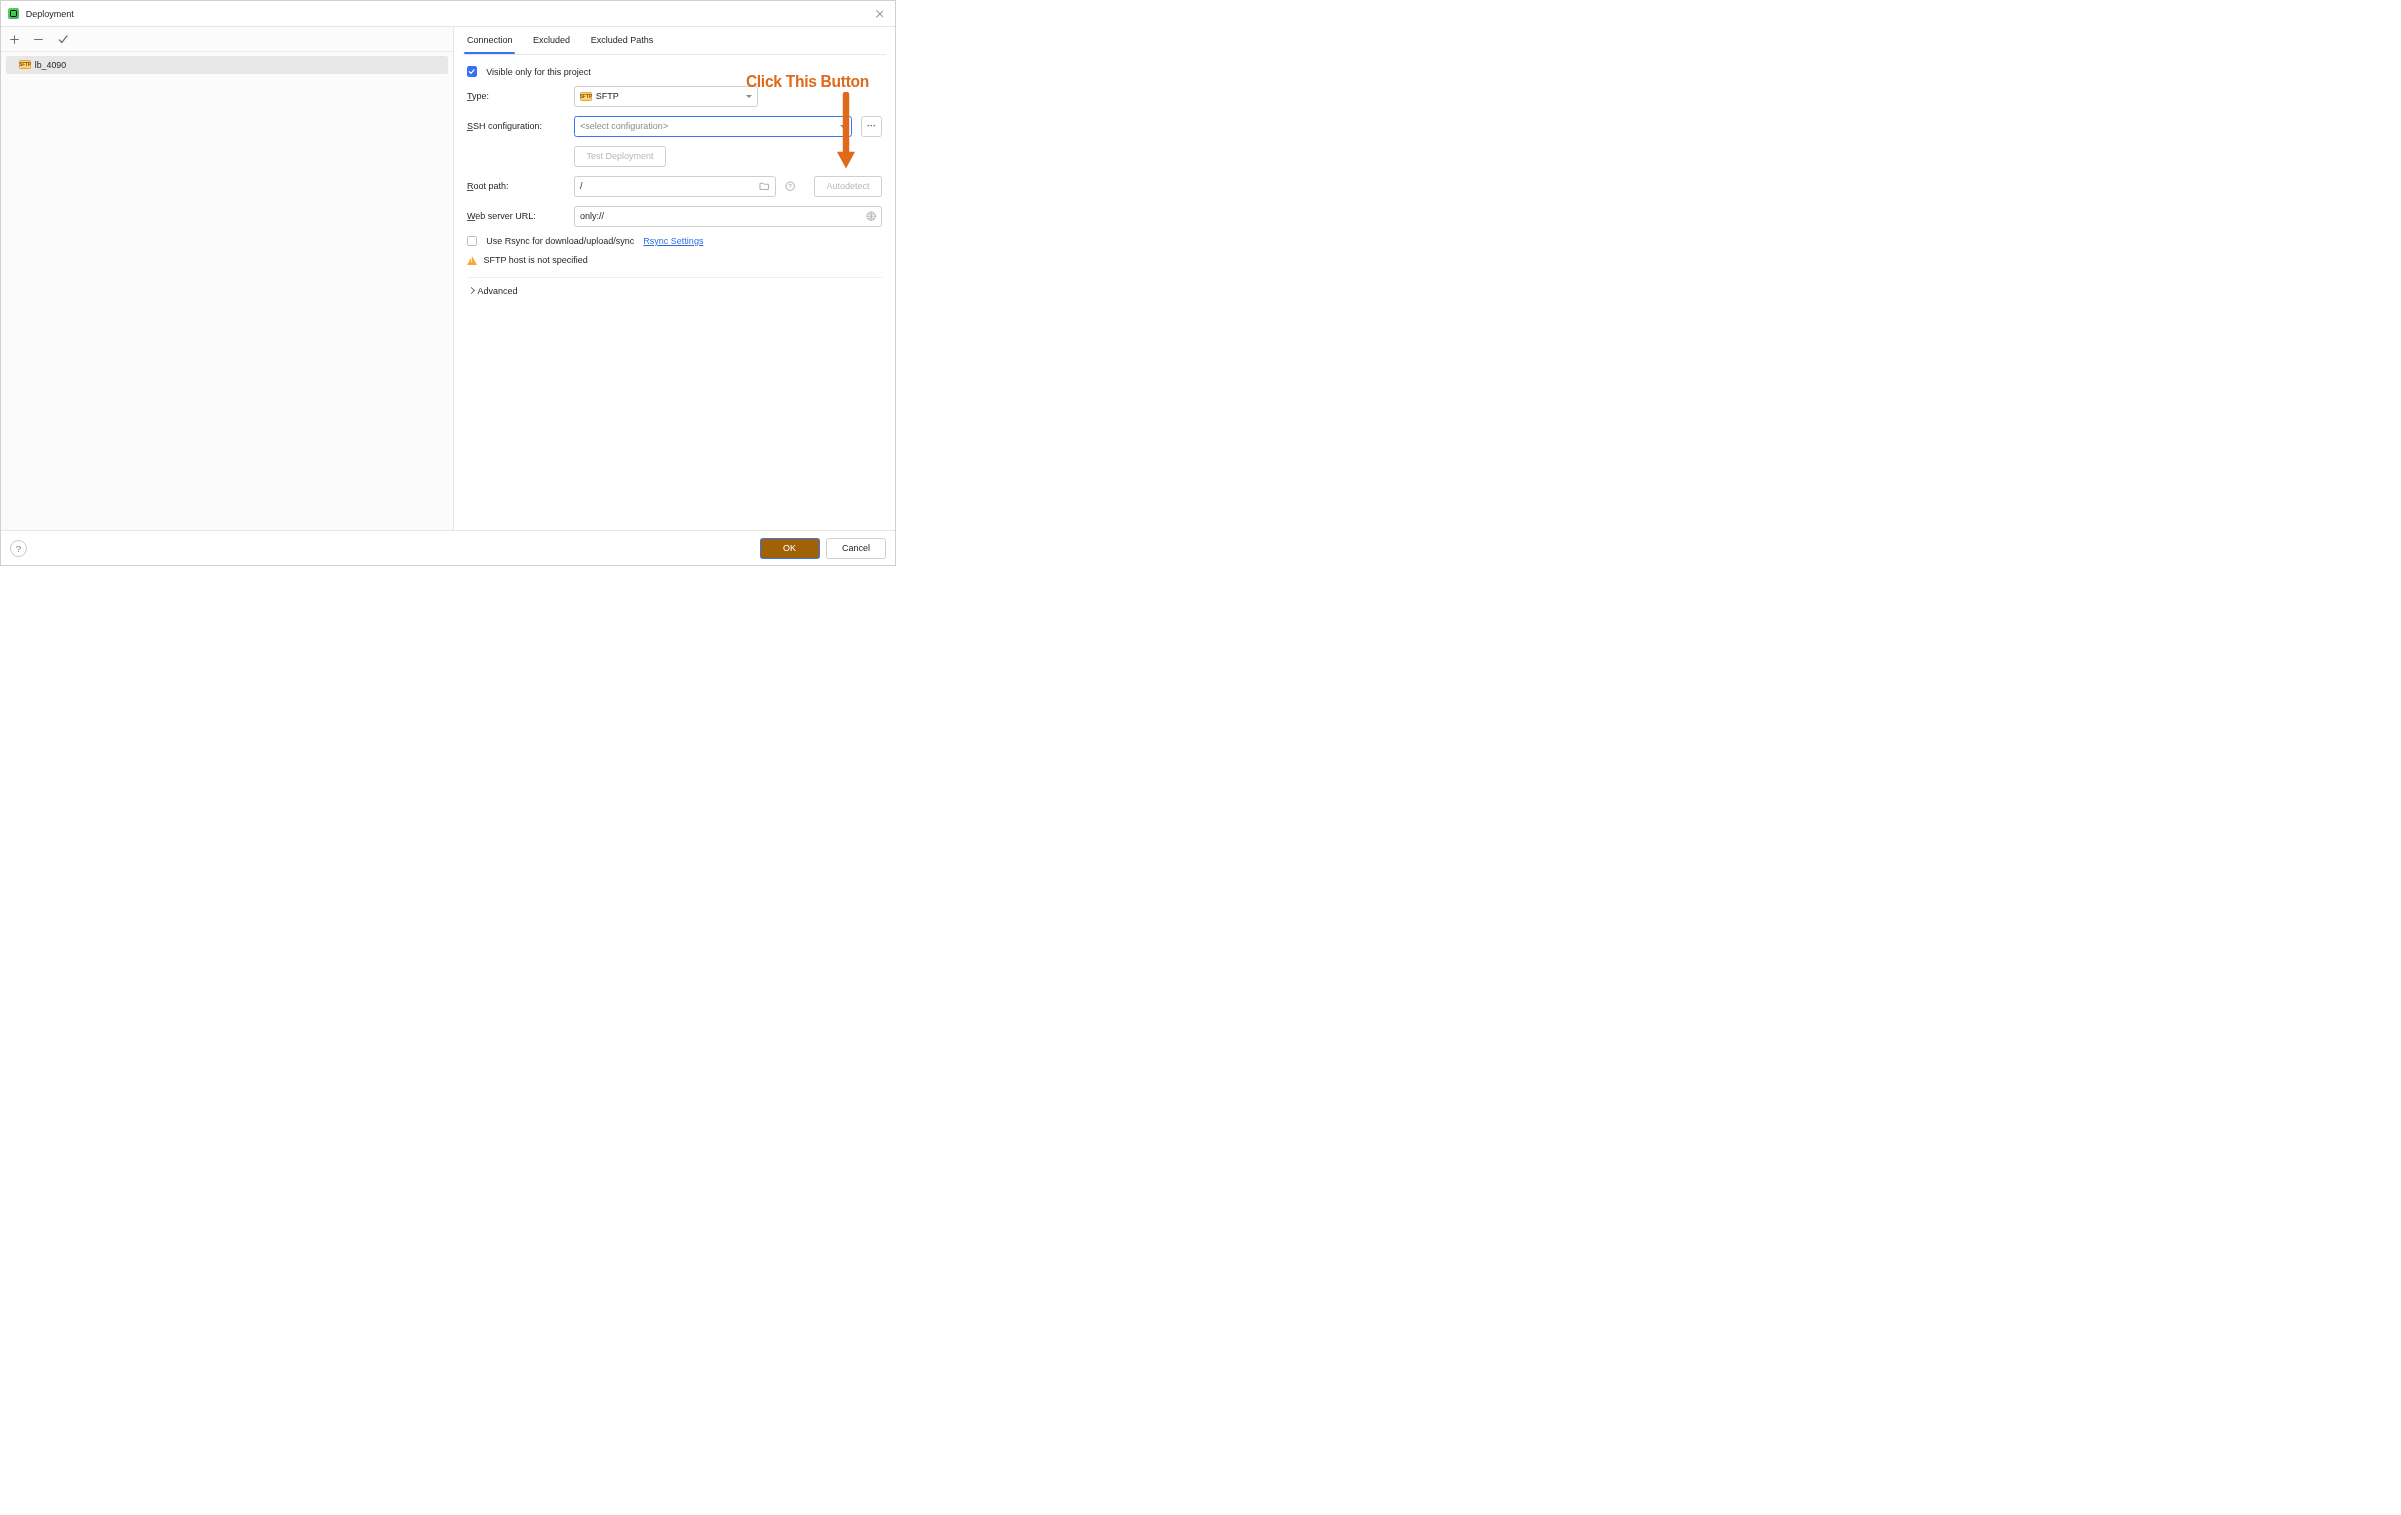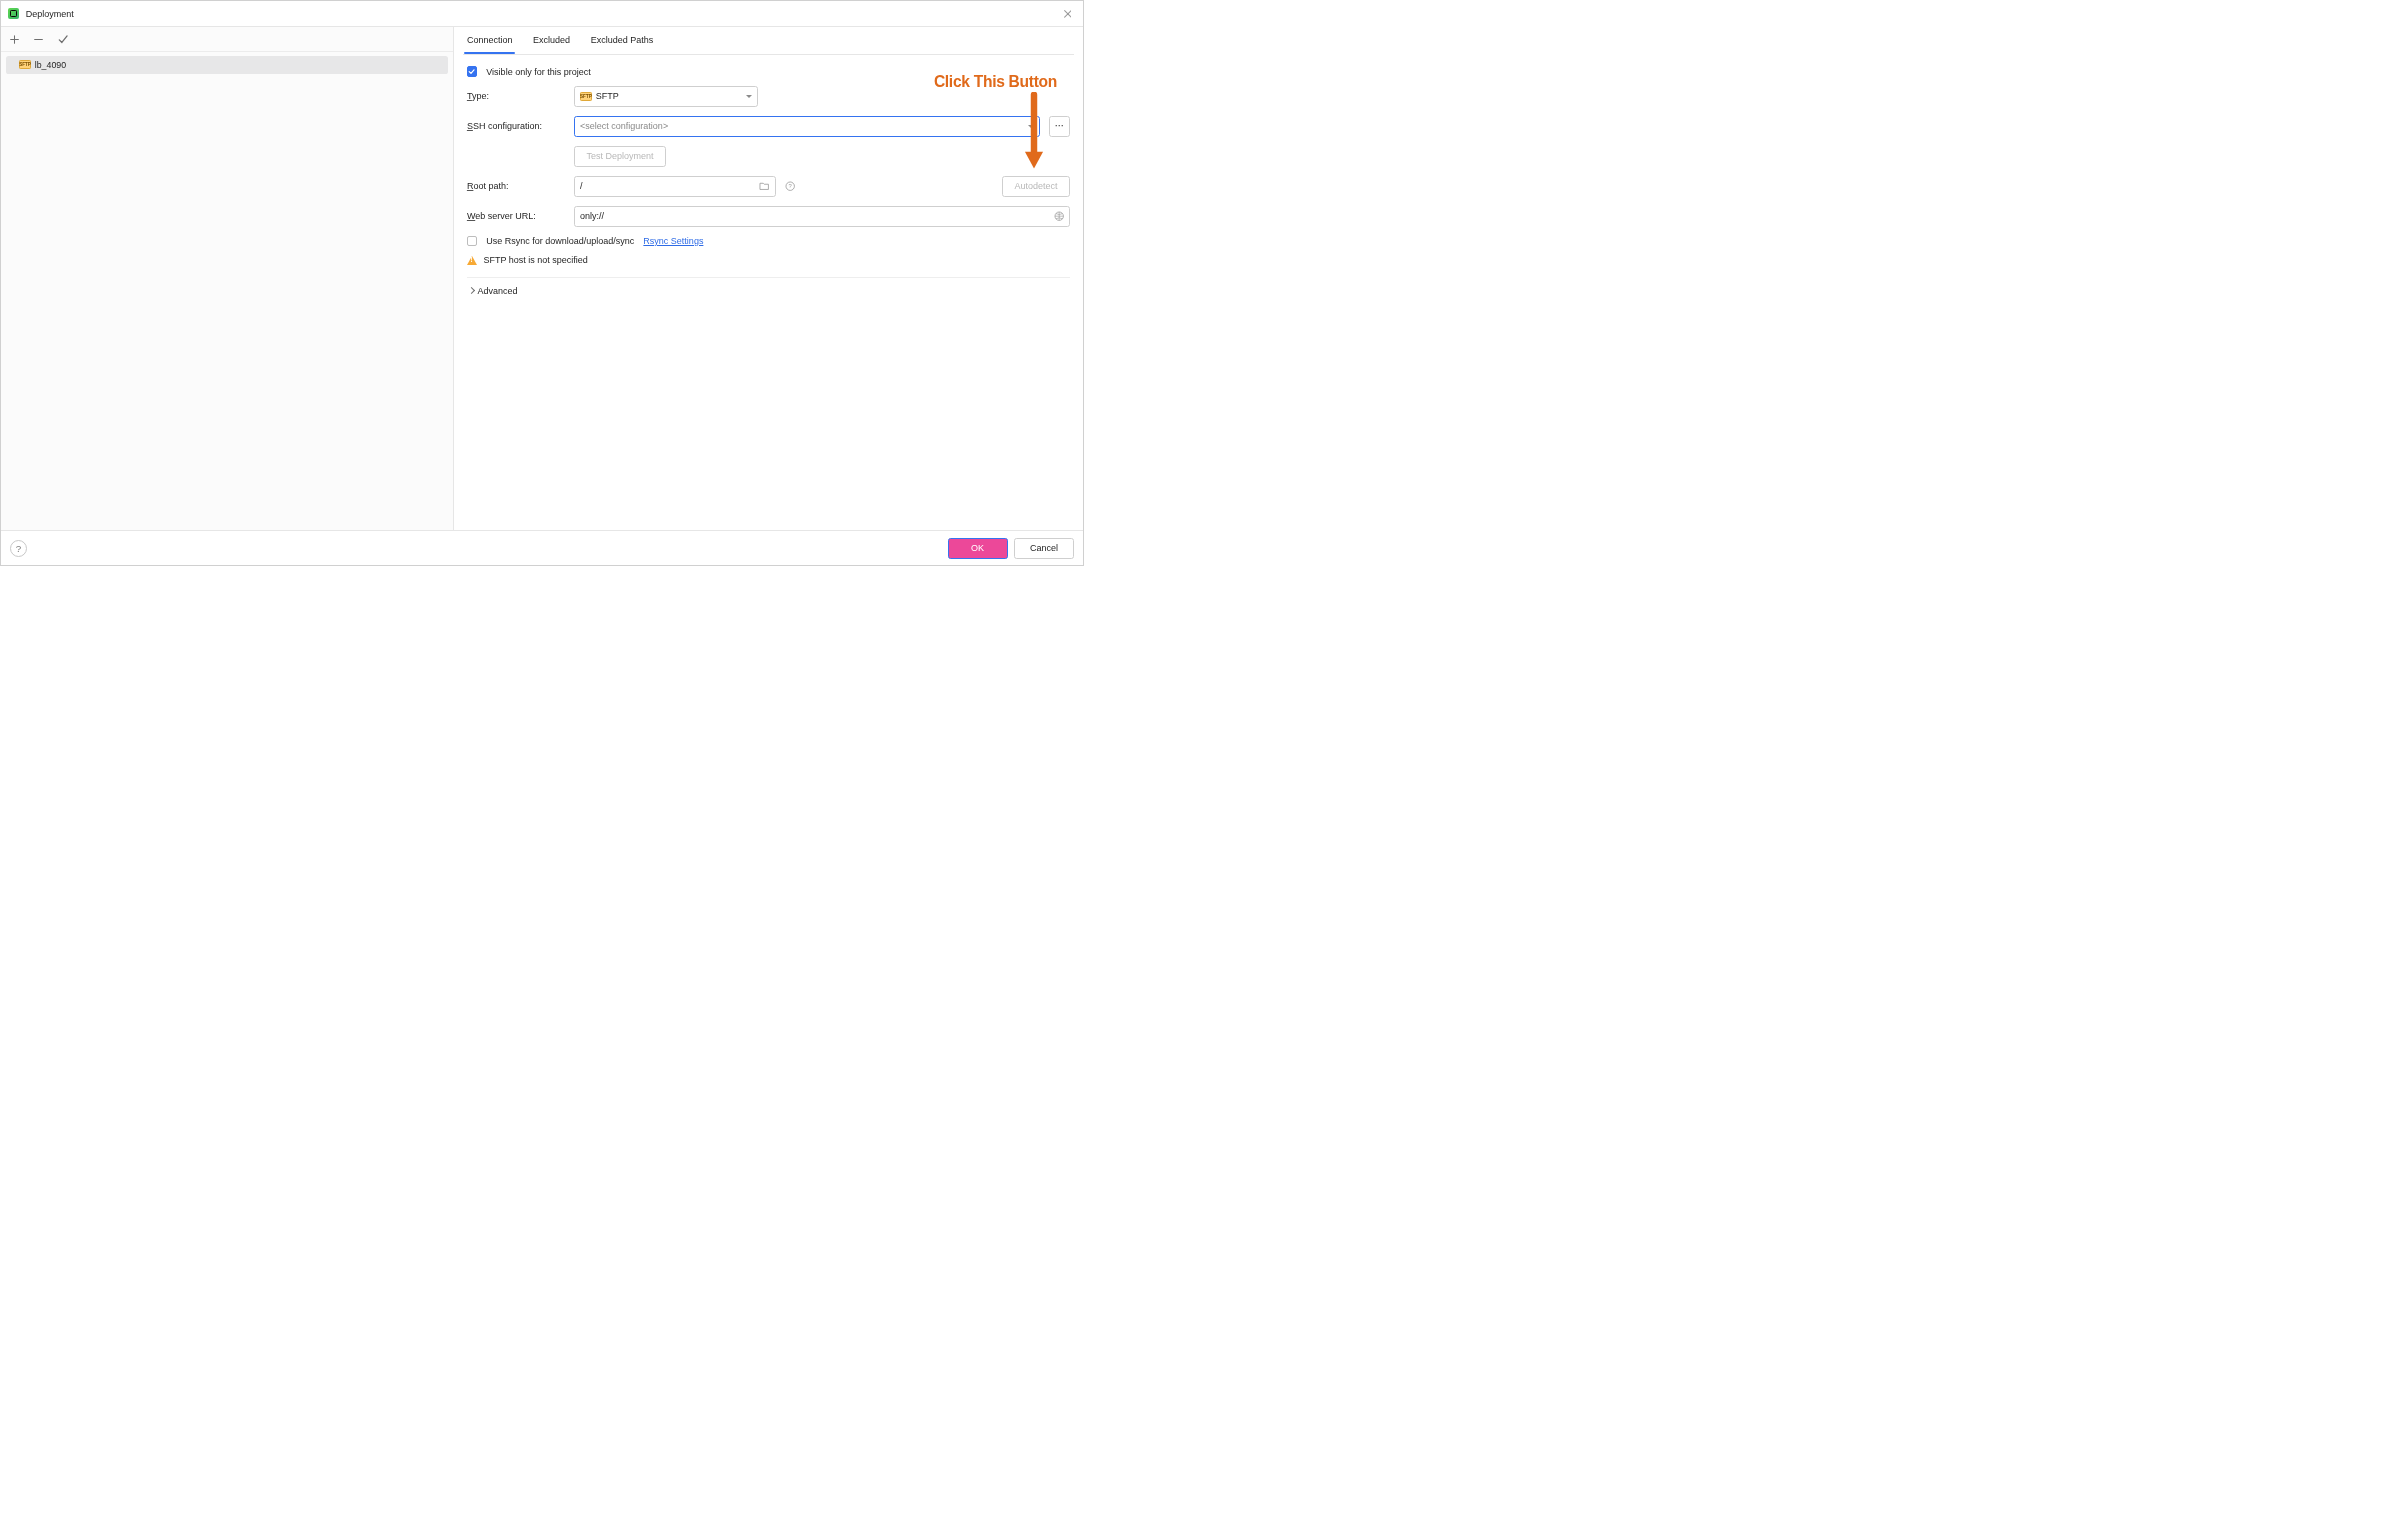--- a/index.html
+++ b/index.html
@@ -1,17 +1,17 @@
 <!DOCTYPE html>
 <html><head>
 <meta charset="utf-8">
 <style>
   * { box-sizing: border-box; }
   html, body { margin:0; padding:0; width:100%; height:100%; font-family: -apple-system, "Segoe UI", Arial, sans-serif; font-size:8.8px; color:#1e1e1e; background:#fff; }
-  .window { width:1084px; height:566px; border:0.7px solid #d0d0d0; display:flex; flex-direction:column; background:#fff; }
+  .window { width:896px; height:566px; border:0.7px solid #d0d0d0; display:flex; flex-direction:column; background:#fff; }
   .titlebar { height:26px; border-bottom:0.7px solid #e6e6e6; display:flex; align-items:center; padding:0 6.5px; }
   .titlebar .app-icon { width:11.7px; height:11.7px; background:linear-gradient(135deg,#62d84e 0%, #34b56a 100%); border-radius:2px; position:relative; margin-right:6.5px;}
   .titlebar .app-icon::after{content:"";position:absolute;inset:2px;border:1.3px solid #0a0a0a;border-radius:1.3px;}
   .titlebar .title { font-size:9px; }
   .titlebar .close { margin-left:auto; color:#888; font-size:11.7px; padding:2.6px 5.2px; cursor:pointer;}
   .body { flex:1; display:flex; min-height:0; }
   .left { width:453px; border-right:0.7px solid #e6e6e6; display:flex; flex-direction:column; background:#fbfbfb;}
   .left .toolbar { height:25px; display:flex; align-items:center; gap:11.7px; padding:0 6.5px; border-bottom:0.7px solid #ececec;}
   .tb-btn { width:13px; height:13px; display:flex; align-items:center; justify-content:center; color:#6e6e6e; cursor:pointer;}
   .serverlist { flex:1; padding:3.9px 5.2px; overflow:auto; }
@@ -31,21 +31,21 @@
   select, input[type=text], .fake-select, .fake-input {
     height:21px; border:0.7px solid #cfcfcf; border-radius:2.6px; background:#fff; padding:0 5.2px; font-size:9px; font-family:inherit;
   }
   .fake-select { display:flex; align-items:center; justify-content:space-between; cursor:pointer; }
   .fake-input { display:flex; align-items:center; justify-content:space-between; }
   .type-select { width:184px;}
   .ssh-select { flex:1; border:1.3px solid #3573f0; color:#8a8a8a;}
   .dots-btn { width:21px; height:21px; border:0.7px solid #cfcfcf; border-radius:2.6px; display:flex; align-items:center; justify-content:center; cursor:pointer; font-weight:600; color:#555; background:#fff;}
   .btn { height:21px; padding:0 11.7px; border:0.7px solid #cfcfcf; border-radius:2.6px; background:#fff; display:inline-flex; align-items:center; justify-content:center; cursor:pointer; font-size:9px;}
   .btn.disabled{ color:#b8b8b8; }
-  .btn.primary{ background:#ec4899; border-color:#3573f0; color:#fff;margin-left:12px;}
+  .btn.primary{ background:#a16207; border-color:#3573f0; color:#fff;margin-left:12px;}
   .warn-row { display:flex; align-items:center; gap:6.5px; }
   .warn-icon{width:0;height:0;border-left:5.2px solid transparent;border-right:5.2px solid transparent;border-bottom:9px solid #f7a934;position:relative;}
   .warn-icon::after{content:"!";position:absolute;left:-1.3px;top:0.7px;color:#fff;font-size:6.5px;font-weight:700;}
   .adv-row{display:flex;align-items:center;gap:3px;cursor:pointer;border-top:0.7px solid #eee;padding-top:7.8px;margin-top:2.6px;}
   .chevron{display:inline-block;transform:rotate(-45deg);border:solid #6e6e6e;border-width:0 1.3px 1.3px 0;padding:2px;margin-left:2.6px;}
   .link { color:#2e6be6; cursor:pointer;text-decoration:underline;}
   .annotation { position:absolute; top:46px; right:26px; color:#e06a1b; font-weight:800; font-size:15.6px; font-family: Liberation Sans, sans-serif; letter-spacing:-0.3px; pointer-events:none; display:flex; flex-direction:column; align-items:flex-end;}
   .arrow-svg{width:22px;height:78px;margin-top:1.3px;margin-right:11.7px;}
   .footer { height:35px; border-top:0.7px solid #e6e6e6; display:flex; align-items:center; padding:0 9px; gap:6.5px;}
   .help-btn { width:17px;height:17px;border:0.7px solid #c8c8c8;border-radius:50%;display:flex;align-items:center;justify-content:center;color:#7a7a7a;font-size:9.8px;cursor:pointer;}

